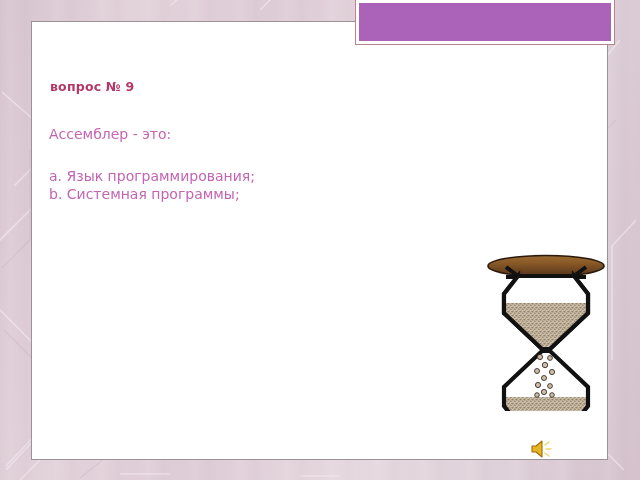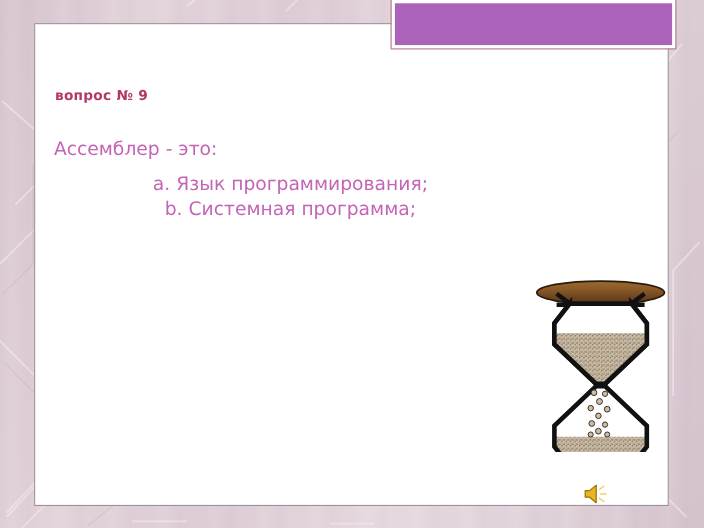--- a/index.html
+++ b/index.html
@@ -94,30 +94,29 @@
 
   
   #question-block {
     position: absolute;
     left: 17px;
     top: 103px;
     width: 430px;
     color: #c464b4;
   }
   #question-stem {
-    font-size: 17px;
+    font-size: 14px;
     line-height: 1.35;
-    margin-bottom: 10px;
+    margin-bottom: 24px;
     white-space: nowrap;
   }
   .answer-option {
-    font-size: 17px;
+    font-size: 14px;
     line-height: 1.28;
     white-space: nowrap;
-    text-align: center;
   }
 
   
   #answer-button {
     position: absolute;
     left: 15px;
     top: 372px;
     width: 142px;
     height: 62px;
     cursor: pointer;
@@ -200,21 +199,21 @@
 
     <div id="title-banner">
       <span class="banner-text"></span>
     </div>
 
     <div id="question-number">вопрос № 9</div>
 
     <div id="question-block">
       <div id="question-stem">Ассемблер - это:</div>
       <div class="answer-option">a. Язык программирования;</div>
-      <div class="answer-option">b. Системная программа;</div>
+      <div class="answer-option">b. Системная программы;</div>
     </div>
 
 
     <div id="hourglass">
       <svg viewBox="0 0 132 180">
         <defs>
           <linearGradient id="woodGrad" x1="0" y1="0" x2="0" y2="1">
             <stop offset="0%" stop-color="#9a6a33"></stop>
             <stop offset="35%" stop-color="#8a5a27"></stop>
             <stop offset="70%" stop-color="#6d4520"></stop>

